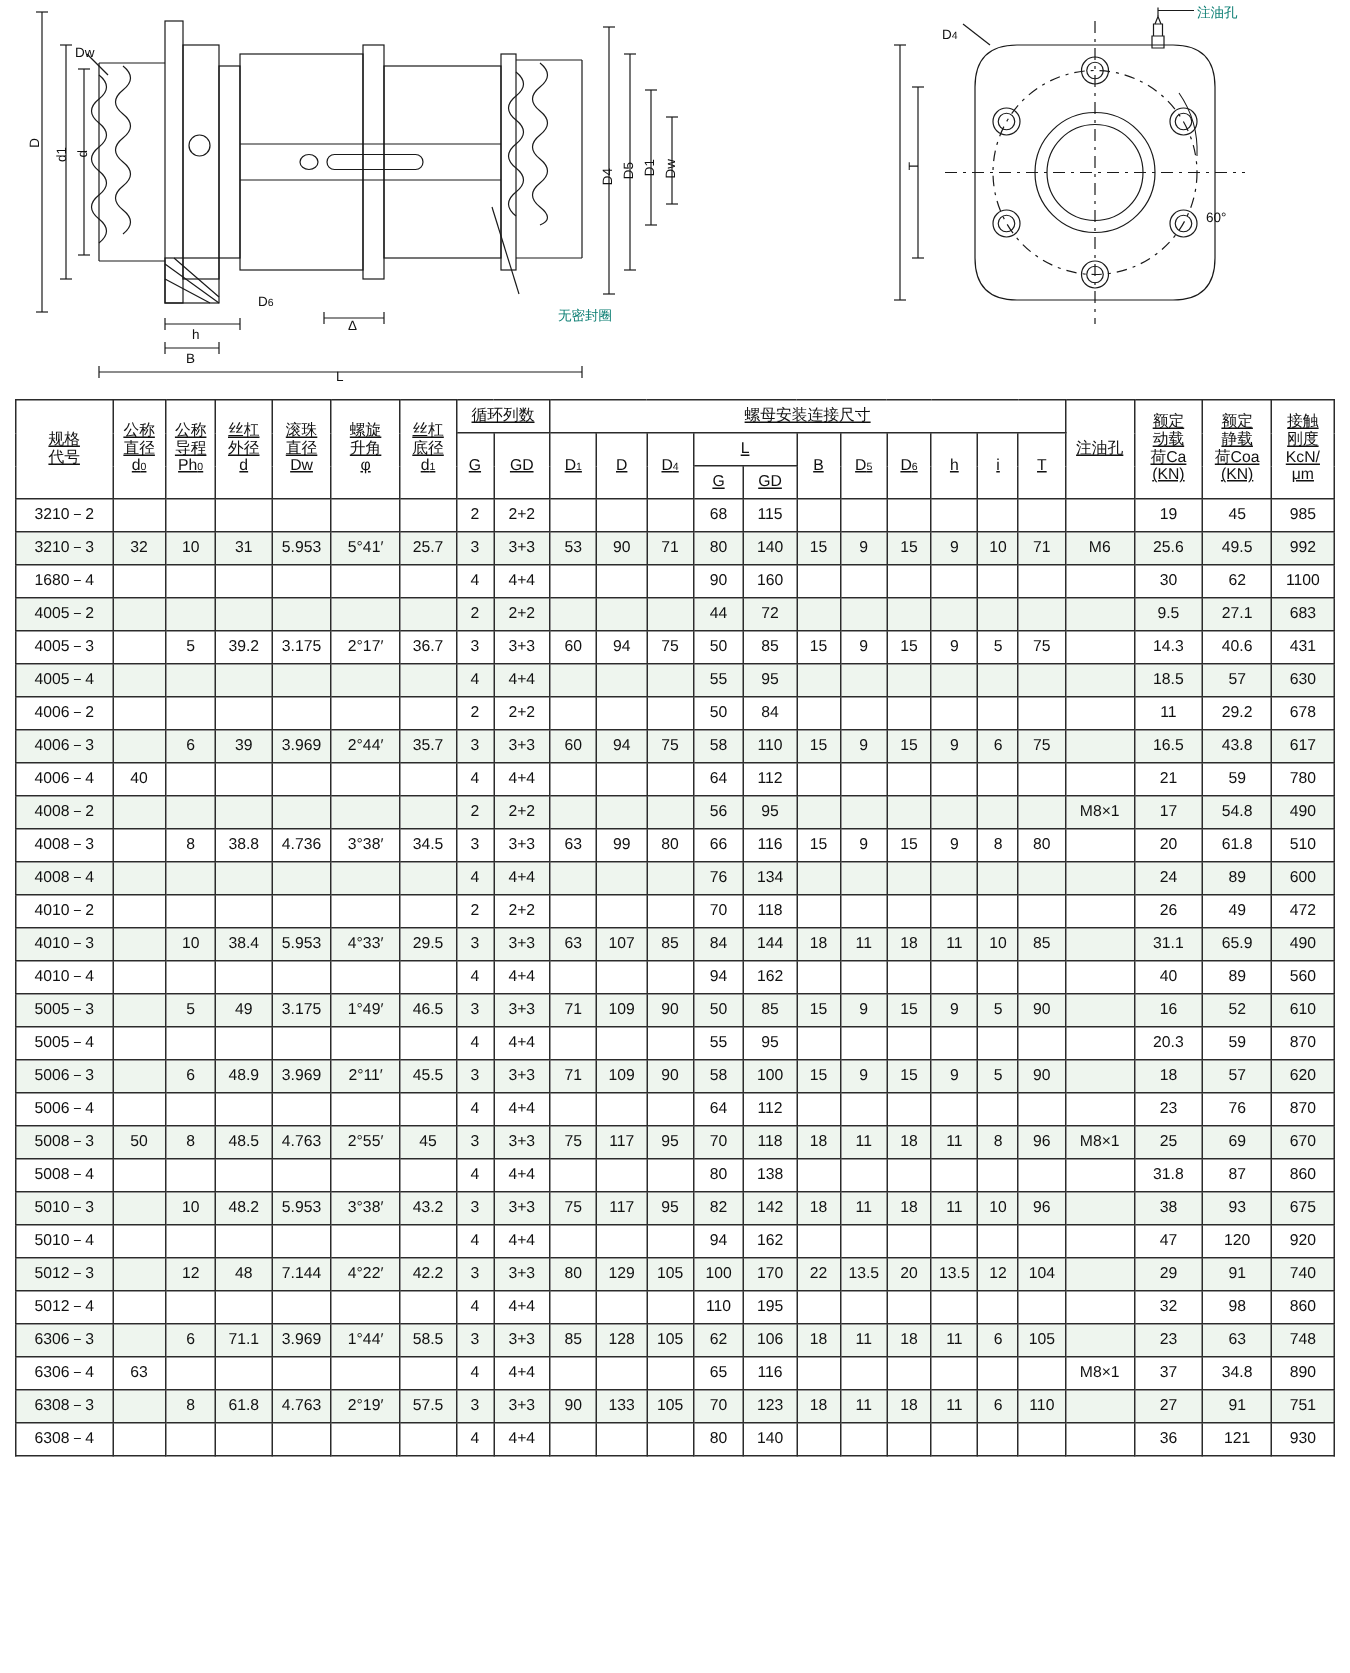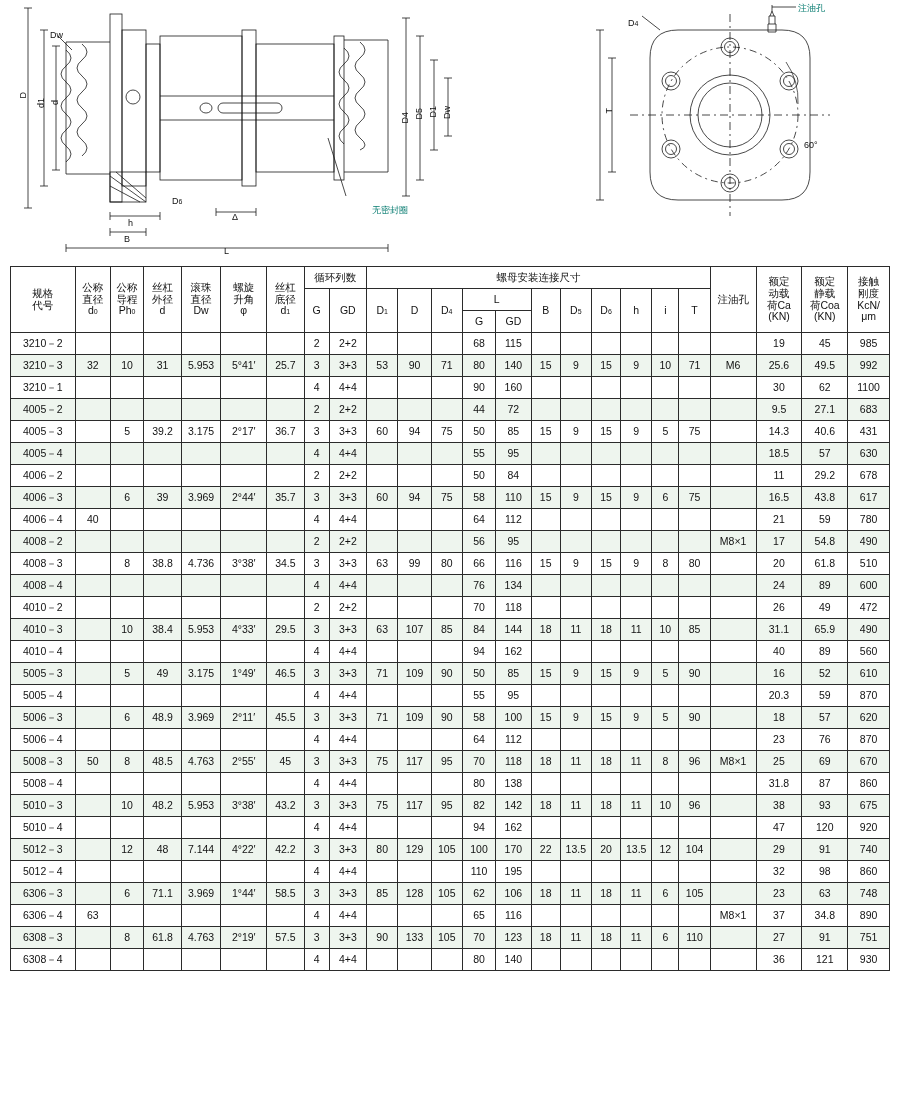--- a/index.html
+++ b/index.html
@@ -19,21 +19,21 @@
   table.spec th, table.spec td{
     border:1px solid #2b2b2b;
     font-size:10.5px;
     text-align:center;
     vertical-align:middle;
     padding:0;
     line-height:1.12;
     height:21px;
     overflow:hidden;
   }
-  table.spec th{font-weight:normal;background:#fff;}
+  table.spec th{font-weight:normal;background:#fff;text-decoration:underline;}
   tr.alt td{background:#eef5ee;}
   .hd{font-size:10px;}
   .note{margin:6px 10px 0 10px;font-size:11px;line-height:1.4;}
   .cell-pad{padding:1px 2px;}
 </style>
 </head>
 <body>
 
 <div class="page">
 
@@ -293,21 +293,21 @@
           <td class="cell-pad">15</td>
           <td class="cell-pad">9</td>
           <td class="cell-pad">10</td>
           <td class="cell-pad">71</td>
           <td class="cell-pad">M6</td>
           <td class="cell-pad">25.6</td>
           <td class="cell-pad">49.5</td>
           <td class="cell-pad">992</td>
         </tr>
         <tr>
-          <td class="cell-pad">3210－1</td>
+          <td class="cell-pad">1680－4</td>
           <td class="cell-pad"></td>
           <td class="cell-pad"></td>
           <td class="cell-pad"></td>
           <td class="cell-pad"></td>
           <td class="cell-pad"></td>
           <td class="cell-pad"></td>
           <td class="cell-pad">4</td>
           <td class="cell-pad">4+4</td>
           <td class="cell-pad"></td>
           <td class="cell-pad"></td>

